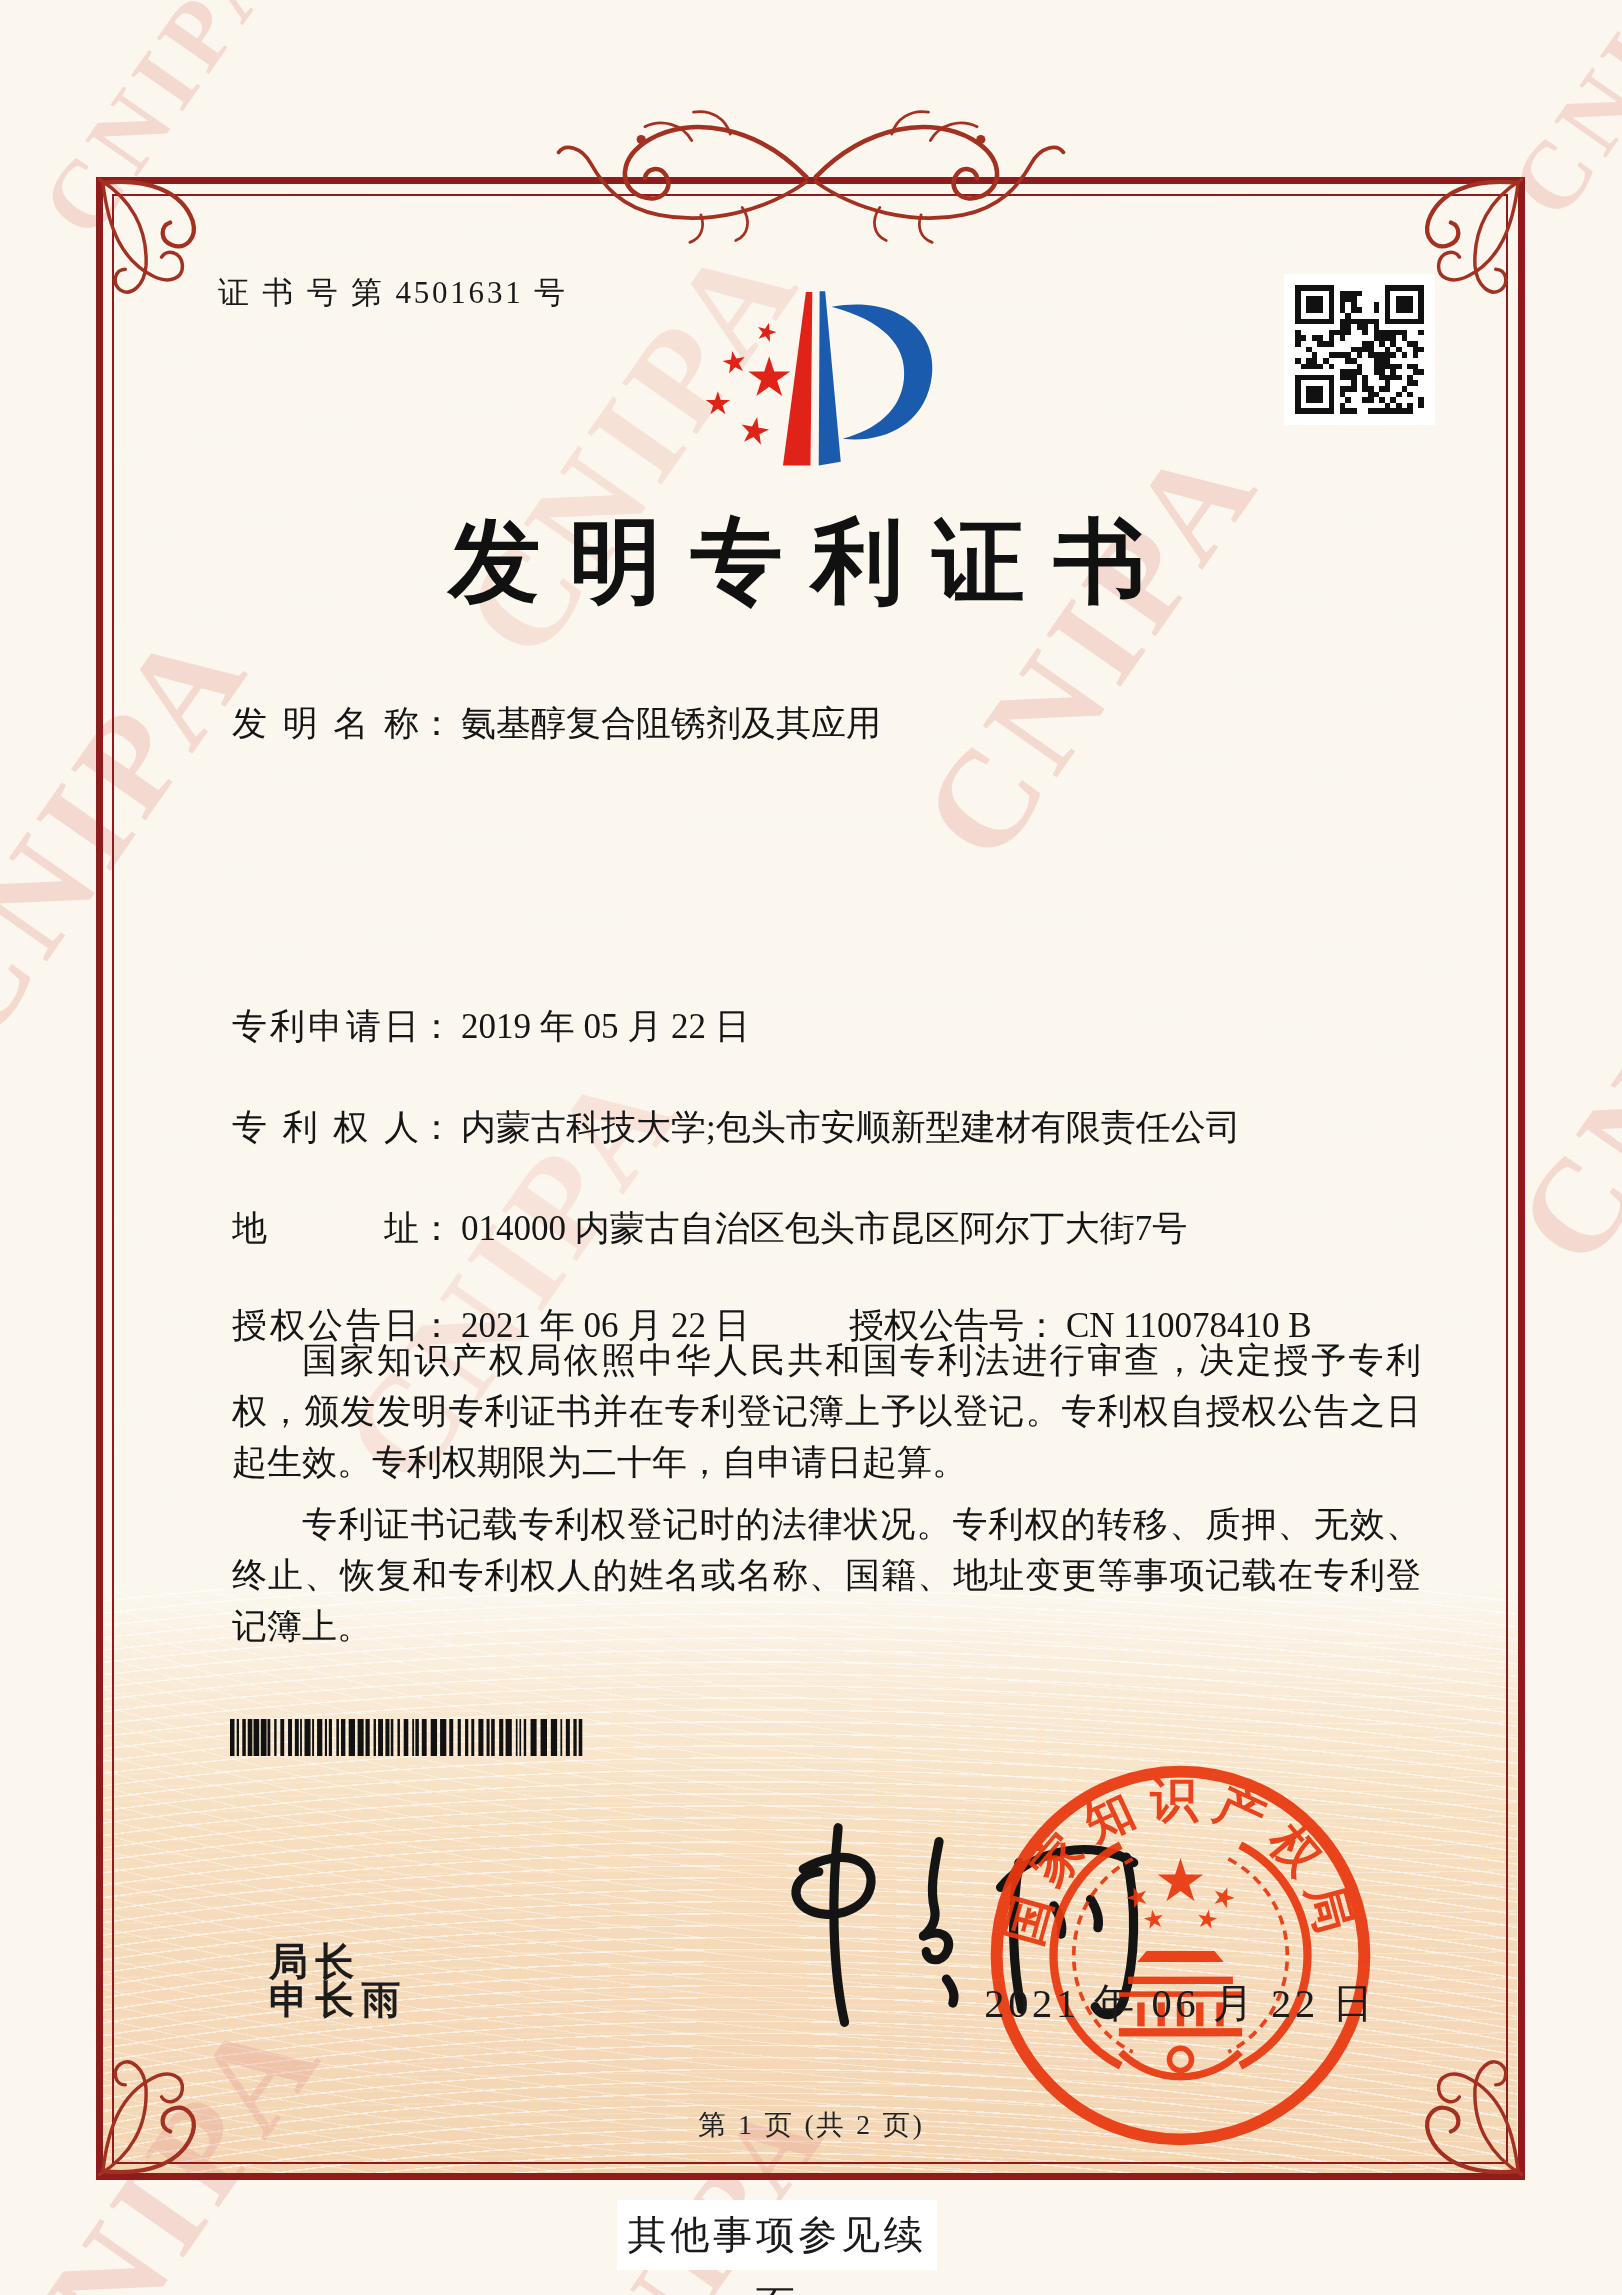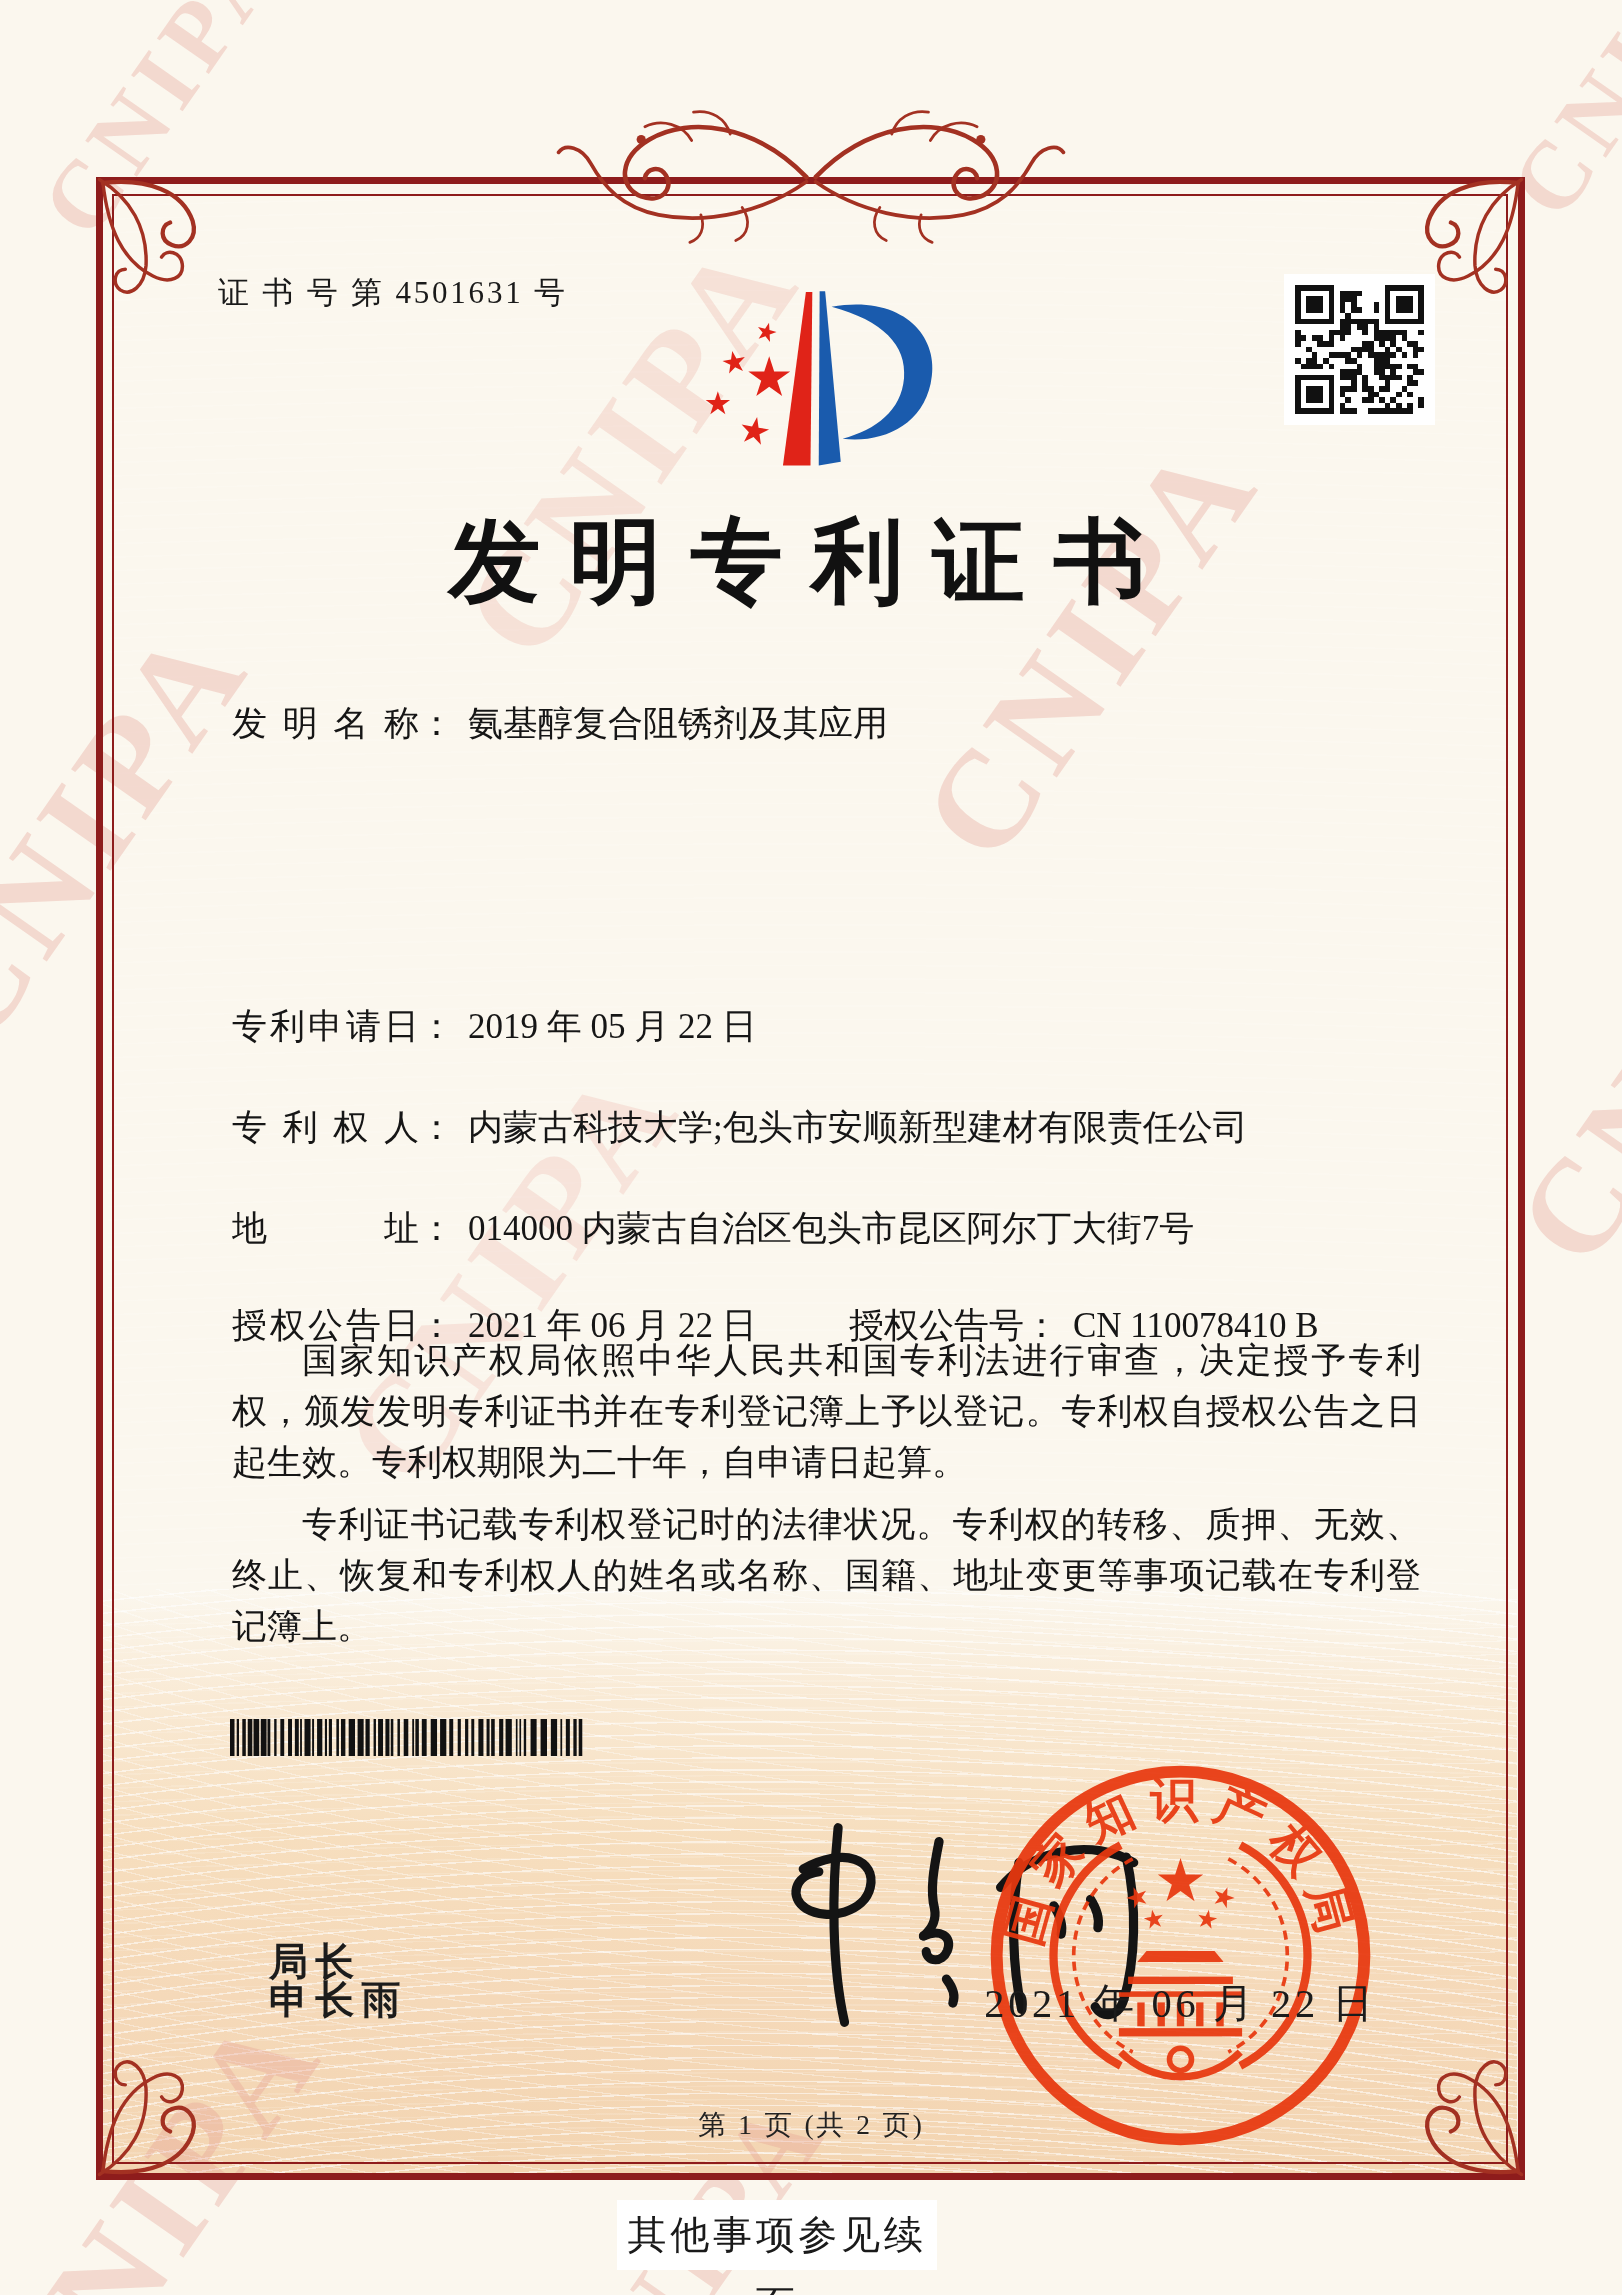--- a/index.html
+++ b/index.html
@@ -33,21 +33,21 @@
   .logo{position:absolute;left:694px;top:259px;}
   .qr{position:absolute;left:1284px;top:274px;width:151px;height:151px;background:#fff;
       display:flex;align-items:center;justify-content:center;}
   .qr svg{width:129px;height:129px;}
   .title{position:absolute;left:0;right:0;top:500px;margin:0;text-align:center;
          font-size:92px;font-weight:700;letter-spacing:29px;color:#111;}
 
   
   .field-row{position:absolute;left:232px;width:1208px;font-size:35px;white-space:nowrap;}
   .f-label{display:inline-block;width:187px;text-align:justify;text-align-last:justify;}
-  .f-value{margin-left:14px;}
+  .f-value{margin-left:7px;}
   .grant{position:absolute;left:617px;top:0;white-space:nowrap;}
 
   
   .paras{position:absolute;left:232px;top:1333px;width:1189px;font-size:35px;line-height:51px;text-align:justify;}
   .paras p{margin:2px 0 11px 0;text-indent:2em;}
 
   
   .barcode{position:absolute;left:230px;top:1719px;width:361px;height:37px;}
   .role,.dname{position:absolute;left:269px;font-family:"Liberation Sans","DejaVu Sans",sans-serif;
        font-size:39px;font-weight:700;letter-spacing:7.3px;color:#1c1c1c;}

